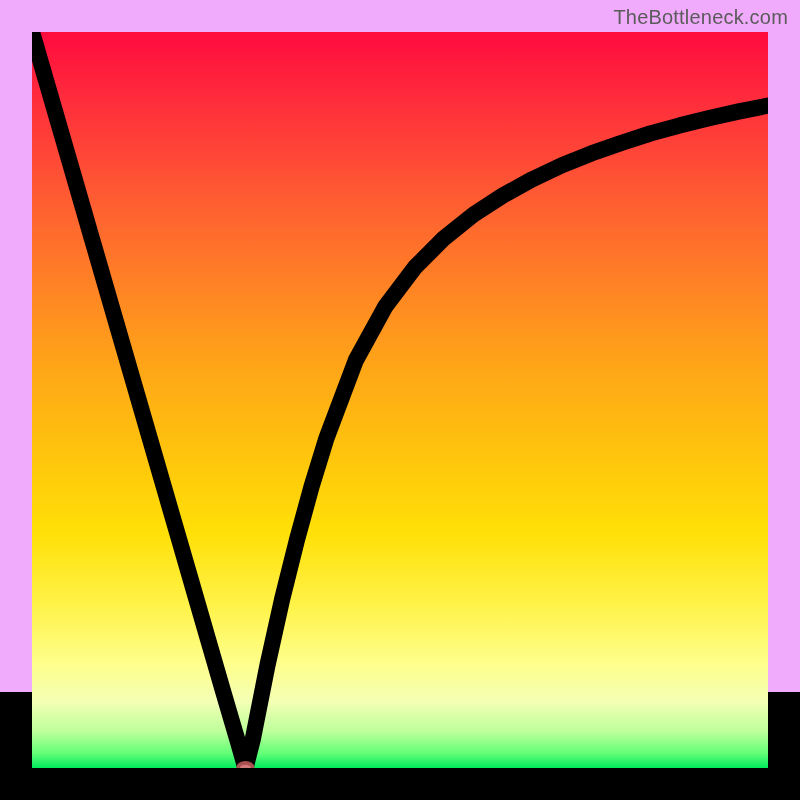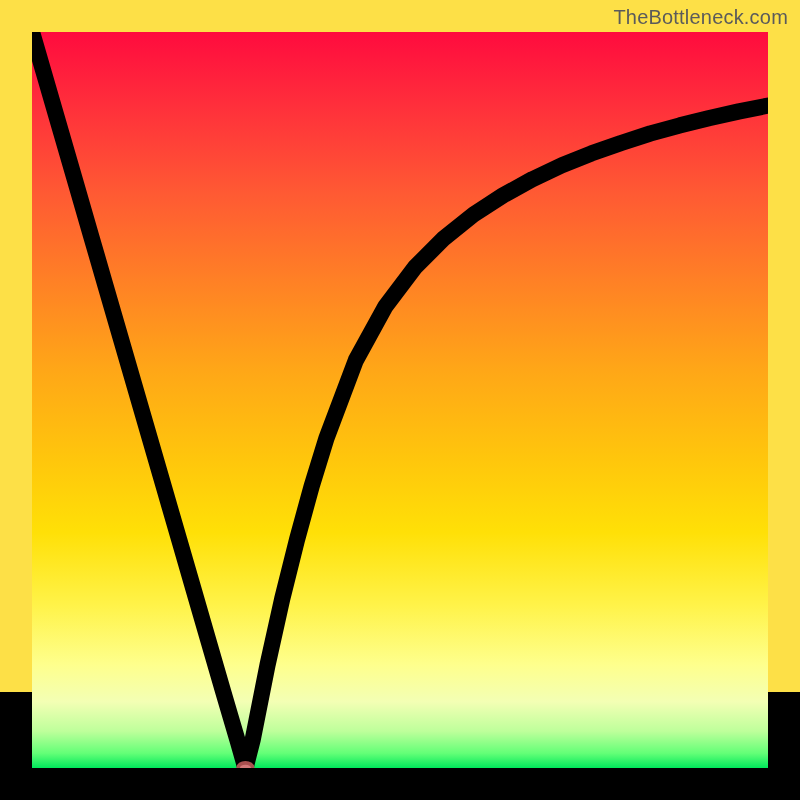--- a/index.html
+++ b/index.html
@@ -8,21 +8,21 @@
     width: 800px;
     height: 800px;
     background: #000;
     overflow: hidden;
     font-family: Arial, Helvetica, sans-serif;
   }
   .frame {
     position: relative;
     width: 800px;
     height: 692px;
-    background: #fde047;
+    background: #f0abfc;
   }
   .plot-area {
     position: absolute;
     left: 32px;
     top: 32px;
     width: 736px;
     height: 736px;
     background: linear-gradient(to bottom,
       #ff0b3e 0%,
       #ff2f3b 10%,

